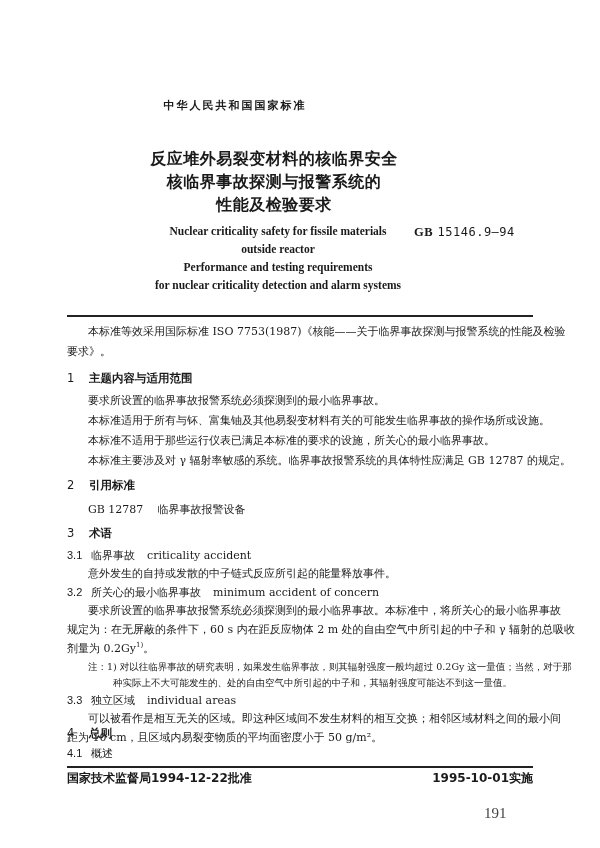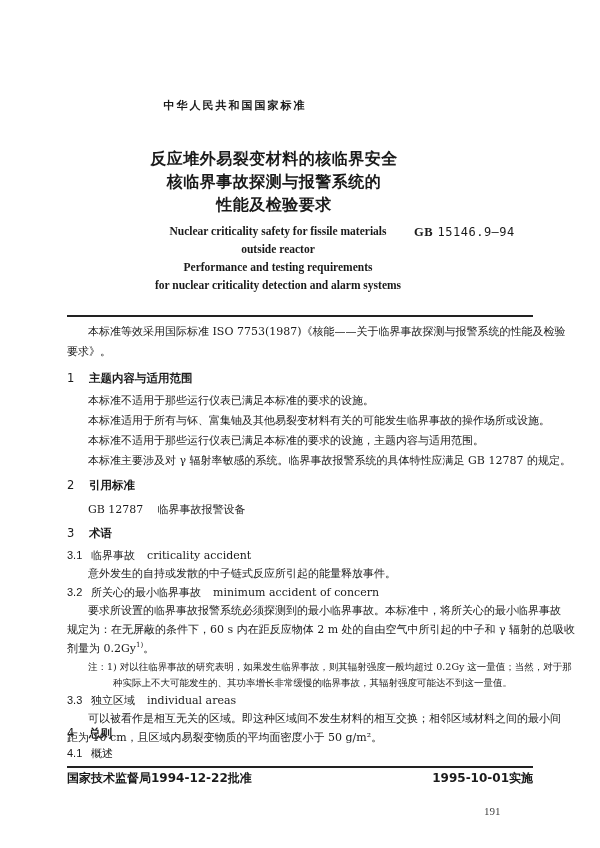--- a/index.html
+++ b/index.html
@@ -22,21 +22,21 @@
     .ind { left: 88px; }
     .flush { left: 67px; }
     .heading { left: 67px; font-size: 11.5px; font-weight: bold; }
     .heading .n { display: inline-block; width: 22px; font-weight: normal; }
     .sub { left: 67px; font-size: 11px; }
     .sub .n { display: inline-block; width: 24px; font-family: "Liberation Sans", sans-serif; }
     .sub .en { margin-left: 12px; }
     .note { font-size: 9.5px; }
     .footer-left { left: 67px; top: 770px; font-size: 12px; font-weight: bold; }
     .footer-right { right: 67px; top: 770px; font-size: 12px; font-weight: bold; margin-left: 33px; }
-    .page-no { left: 484px; top: 805px; font-size: 11px; color: #444; }
+    .page-no { left: 484px; top: 805px; font-size: 15px; color: #444; }
     sup { font-size: 7px; }
   </style>
 </head>
 <body>
 
 <div class="abs sans national">中华人民共和国国家标准</div>
 
 <div class="abs sans cn-title" style="top:149px">反应堆外易裂变材料的核临界安全</div>
 <div class="abs sans cn-title" style="top:172px">核临界事故探测与报警系统的</div>
 <div class="abs sans cn-title" style="top:195px">性能及检验要求</div>
@@ -52,23 +52,23 @@
 </div>
 
 <div class="rule" style="top:315px"></div>
 
 <div class="abs body-text ind" style="top:324px">本标准等效采用国际标准 ISO 7753(1987)《核能——关于临界事故探测与报警系统的性能及检验</div>
 <div class="abs body-text flush" style="top:344px">要求》。</div>
 
 <div class="abs sans heading" style="top:371px">
   <span class="n">1</span><span>主题内容与适用范围</span>
 </div>
-<div class="abs body-text ind" style="top:393px">本标准不适用于那些运行仪表已满足本标准的要求的设施。</div>
+<div class="abs body-text ind" style="top:393px">要求所设置的临界事故报警系统必须探测到的最小临界事故。</div>
 <div class="abs body-text ind" style="top:413px">本标准适用于所有与钚、富集铀及其他易裂变材料有关的可能发生临界事故的操作场所或设施。</div>
-<div class="abs body-text ind" style="top:433px">本标准不适用于那些运行仪表已满足本标准的要求的设施，主题内容与适用范围。</div>
+<div class="abs body-text ind" style="top:433px">本标准不适用于那些运行仪表已满足本标准的要求的设施，所关心的最小临界事故。</div>
 <div class="abs body-text ind" style="top:453px">本标准主要涉及对 γ 辐射率敏感的系统。临界事故报警系统的具体特性应满足 GB 12787 的规定。</div>
 
 <div class="abs sans heading" style="top:478px">
   <span class="n">2</span><span>引用标准</span>
 </div>
 <div class="abs body-text ind" style="top:502px">
   <span>GB 12787</span><span style="display:inline-block;width:14px"></span><span>临界事故报警设备</span>
 </div>
 
 <div class="abs sans heading" style="top:526px">
@@ -82,21 +82,21 @@
 
 <div class="abs sub" style="top:585px">
   <span class="n">3.2</span><span>所关心的最小临界事故</span><span class="en">minimum accident of concern</span>
 </div>
 <div class="abs body-text ind" style="top:603px">要求所设置的临界事故报警系统必须探测到的最小临界事故。本标准中，将所关心的最小临界事故</div>
 <div class="abs body-text flush" style="top:622px">规定为：在无屏蔽的条件下，60 s 内在距反应物体 2 m 处的自由空气中所引起的中子和 γ 辐射的总吸收</div>
 <div class="abs body-text flush" style="top:641px">
   <span>剂量为 0.2Gy</span><sup>1)</sup><span>。</span>
 </div>
 <div class="abs note ind" style="top:661px">注：1) 对以往临界事故的研究表明，如果发生临界事故，则其辐射强度一般均超过 0.2Gy 这一量值；当然，对于那</div>
-<div class="abs note" style="left:113px; top:677px">种实际上不大可能发生的、其功率增长非常缓慢的临界事故，其辐射强度可能达不到这一量值。</div>
+<div class="abs note" style="left:113px; top:677px">种实际上不大可能发生的、处的自由空气中所引起的中子和，其辐射强度可能达不到这一量值。</div>
 
 <div class="abs sub" style="top:693px">
   <span class="n">3.3</span><span>独立区域</span><span class="en">individual areas</span>
 </div>
 <div class="abs body-text ind" style="top:711px">可以被看作是相互无关的区域。即这种区域间不发生材料的相互交换；相邻区域材料之间的最小间</div>
 <div class="abs body-text flush" style="top:730px">距为 10 cm，且区域内易裂变物质的平均面密度小于 50 g/m²。</div>
 
 <div class="abs sans heading" style="top:726px;">
 </div>
 

